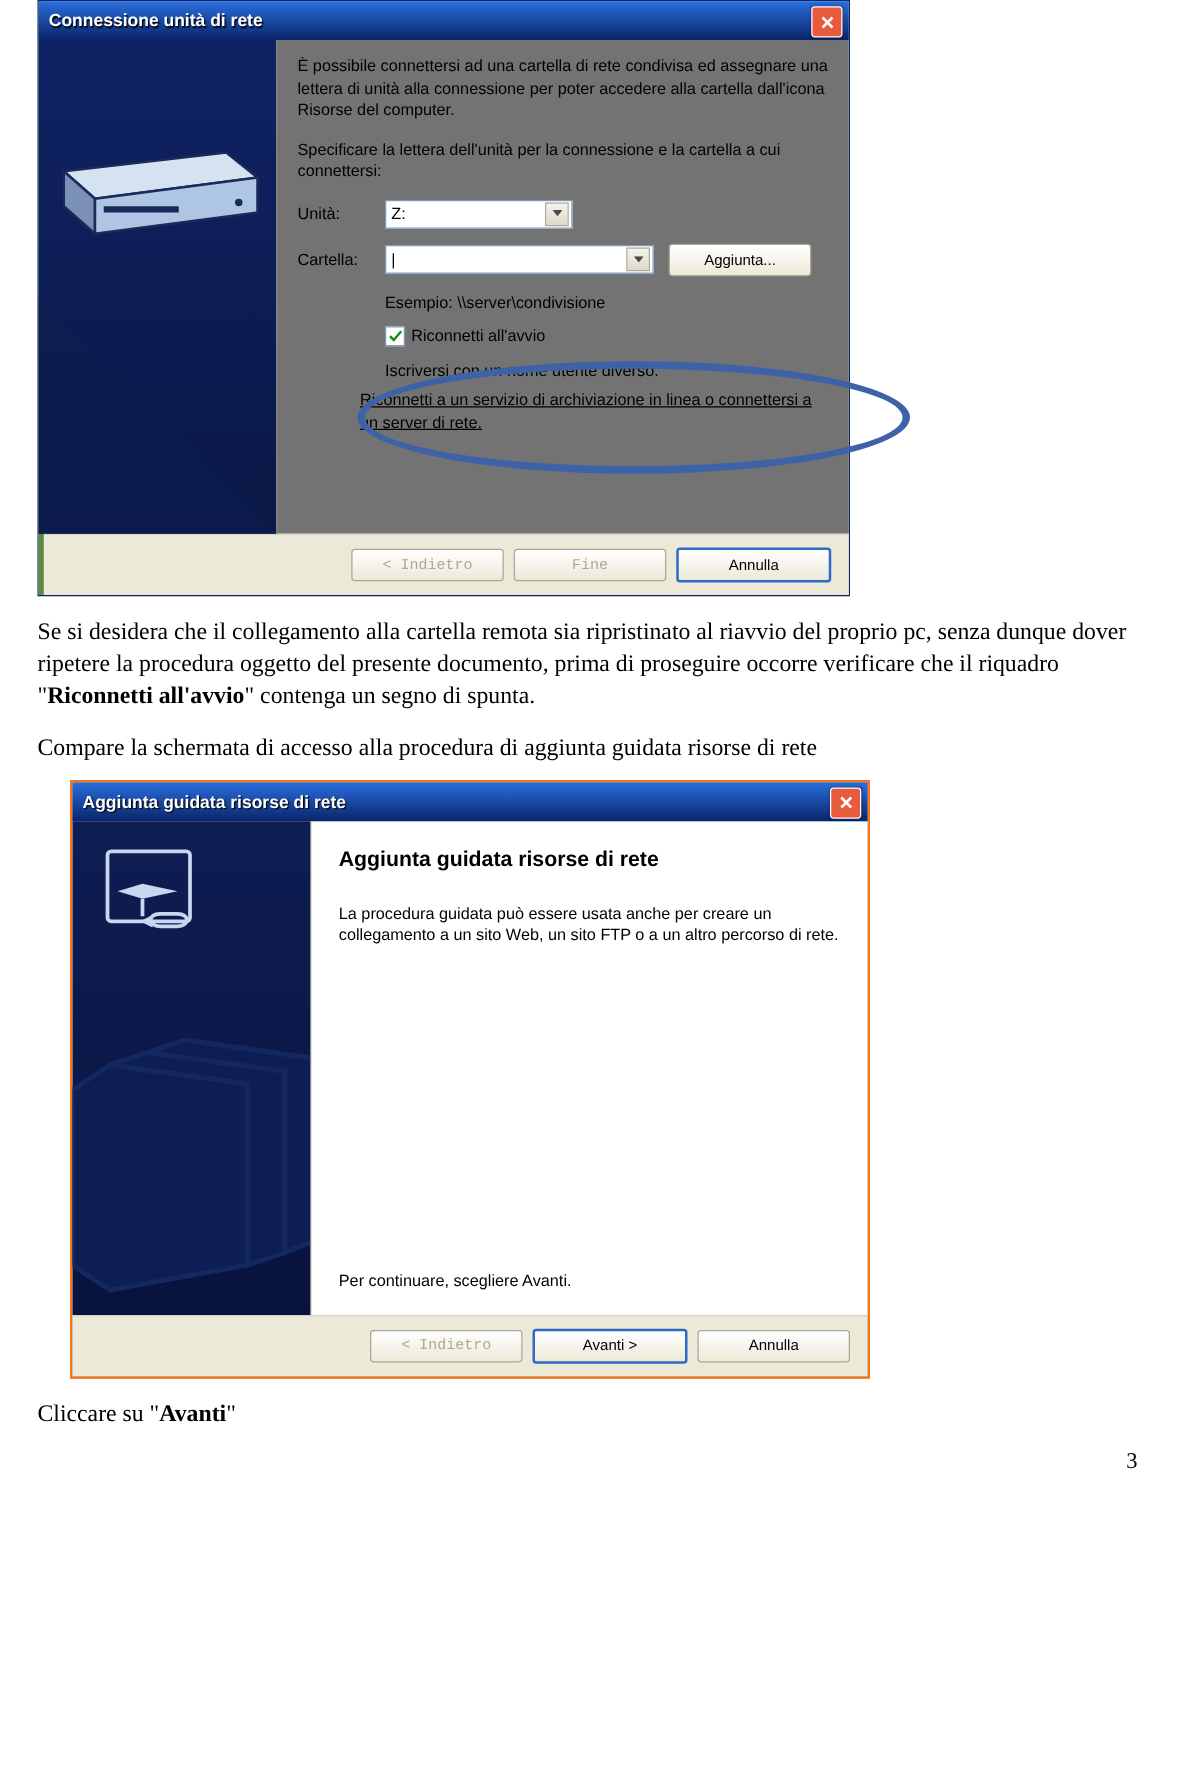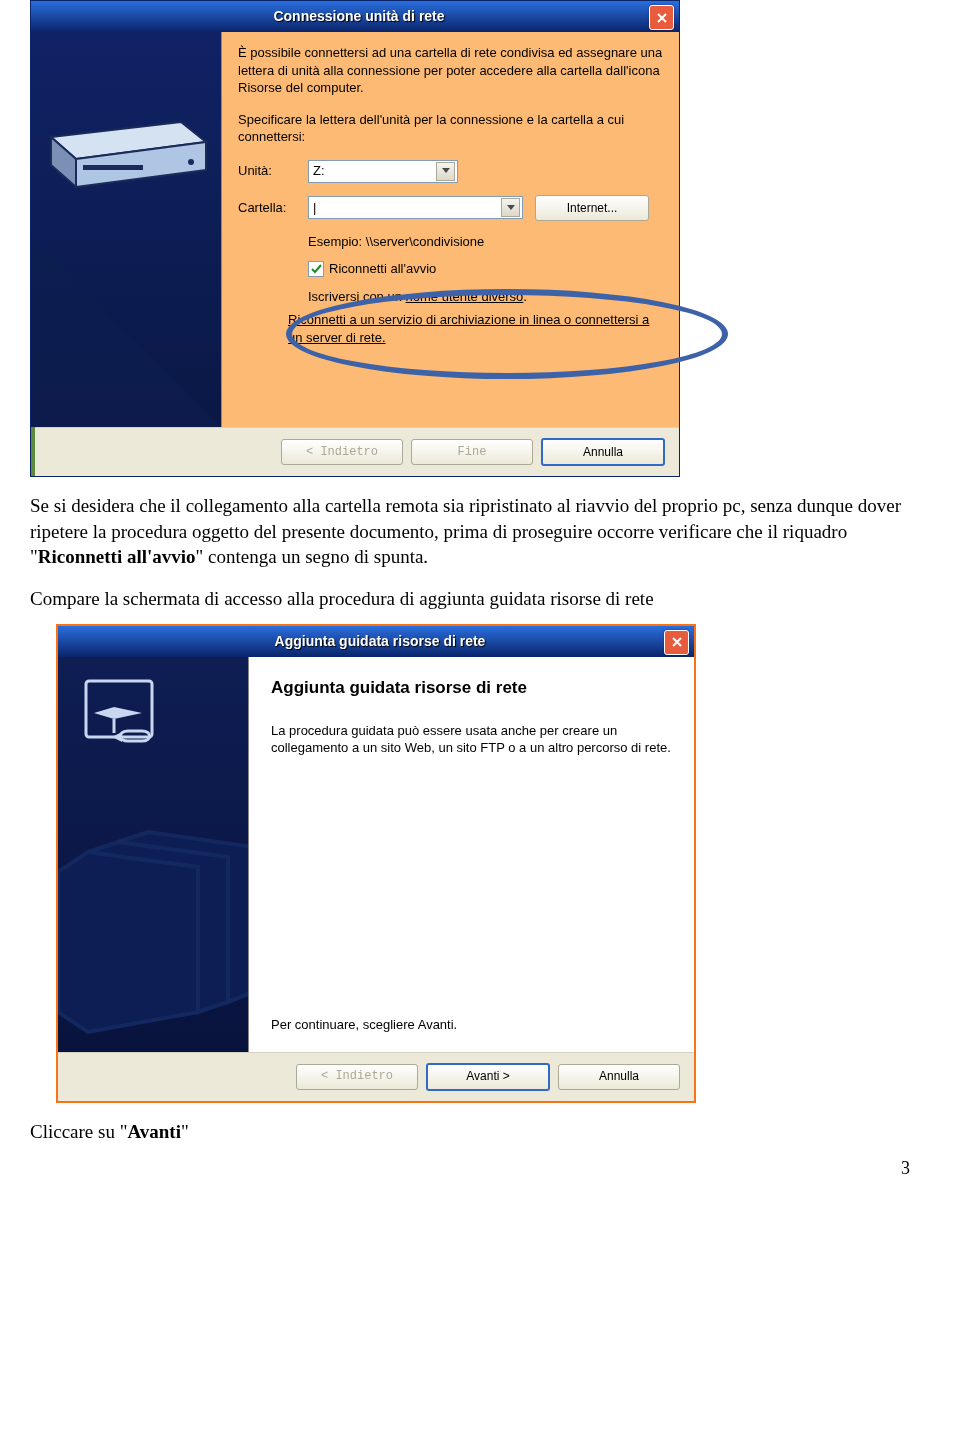--- a/index.html
+++ b/index.html
@@ -3,45 +3,45 @@
   <meta charset="utf-8">
   <style>
     body { margin: 0; padding: 0; font-family: "Times New Roman", serif; font-size: 19px; line-height: 1.35; background: #fff; color: #000; }
     .page { width: 960px; padding: 0 0 20px 0; }
     .paragraph { margin: 16px 30px 12px 30px; font-size: 19px; }
     .bold { font-weight: bold; }
     .page-num { text-align: right; margin: 10px 50px 0 0; font-size: 18px; }
 
     
     .dialog1 { margin-left: 30px; width: 648px; border: 1px solid #0a246a; background: #ece9d8; font-family: Tahoma, Arial, sans-serif; font-size: 13px; color: #000; position: relative; }
-    .titlebar { position: relative; height: 31px; background: linear-gradient(to bottom, #2a6ede 0%, #0a246a 100%); color: #fff; display: flex; align-items: center; padding-left: 8px; font-family: "Trebuchet MS", Tahoma, sans-serif; font-weight: bold; font-size: 14px; justify-content: center; }
+    .titlebar { position: relative; height: 31px; background: linear-gradient(to bottom, #2a6ede 0%, #0a246a 100%); color: #fff; display: flex; align-items: center; padding-left: 8px; font-family: "Trebuchet MS", Tahoma, sans-serif; font-weight: bold; font-size: 14px; }
     .titlebar .shadowtext { text-shadow: 1px 1px 1px #000; }
     .close-btn { position: absolute; right: 5px; top: 4px; width: 23px; height: 23px; background: #e85b3d; border: 1px solid #fff; border-radius: 3px; display: flex; align-items: center; justify-content: center; color: #fff; font-weight: bold; font-size: 14px; box-shadow: 0 0 2px rgba(0,0,0,0.4); }
     .close-btn svg { display:block; }
-    .d1-body { display: flex; background: #fdba74; }
+    .d1-body { display: flex; background: #737373; }
     .d1-left { width: 190px; background: linear-gradient(to bottom, #102265 0%, #0a1845 100%); position: relative; border-right: 1px solid #888; min-height: 395px; }
     .drive-svg { position: absolute; left: 10px; top: 55px; }
     .triangle { position: absolute; left: 0; bottom: 0; width: 0; height: 0; border-left: 190px solid rgba(14,30,80,0.6); border-top: 190px solid transparent; }
     .d1-right { flex: 1; padding: 12px 16px 10px 16px; }
     .d1-text { margin-bottom: 14px; line-height: 1.35; }
     .form-row { display: flex; align-items: center; margin-bottom: 12px; }
     .form-label { width: 70px; }
     .select { display: inline-flex; align-items: center; height: 23px; border: 1px solid #7f9db9; background: #fff; padding: 0 2px 0 4px; box-sizing: border-box; }
     .select-text { flex: 1; }
     .select-arrow { width: 17px; height: 17px; background: linear-gradient(#f4f4f0,#dcd9c8); border: 1px solid #aca899; display: flex; align-items: center; justify-content: center; margin-left: 2px; }
     .select-arrow svg { display:block; }
     .xp-button { height: 24px; padding: 0 12px; border: 1px solid #aca899; background: linear-gradient(#fff, #ece9d8); border-radius: 3px; font-family: Tahoma, Arial, sans-serif; font-size: 12px; display: inline-flex; align-items: center; justify-content: center; cursor: default; }
     .xp-button.disabled { color: #aca899; font-family: Liberation Mono, monospace; }
     .xp-button.default { border: 2px solid #3169c6; }
     .example { margin-left: 70px; margin-bottom: 10px; }
     .checkbox-row { margin-left: 70px; display: flex; align-items: center; margin-bottom: 10px; }
     .checkbox { width: 14px; height: 14px; border: 1px solid #7f9db9; background: #fff; margin-right: 5px; display: flex; align-items: center; justify-content: center; }
     .checkbox svg { display:block; }
     .link-line { margin-left: 70px; margin-bottom: 6px; }
-    .link-line .underline { text-decoration: underline; }
+    .link-line .underline { }
     .circled { margin-left: 50px; line-height: 1.35; position: relative; }
     .circled .underline { text-decoration: underline; }
     .ellipse { position: absolute; left: -2px; top: -22px; width: 430px; height: 78px; border: 6px solid #3d62a8; border-radius: 50%; pointer-events: none; }
     .d1-footer { height: 48px; background: #ece9d8; border-top: 1px solid #d6d2c2; display: flex; align-items: center; justify-content: flex-end; padding-right: 14px; gap: 8px; }
 
     
     .dialog2 { margin-left: 56px; width: 636px; border: 2px solid #f97316; background: #7dd3fc; font-family: Tahoma, Arial, sans-serif; font-size: 13px; color: #000; margin-top: 6px; }
     .d2-body { display: flex; background: #fff; min-height: 395px; }
     .d2-left { width: 190px; background: linear-gradient(to bottom, #0e1d53 0%, #08133d 100%); position: relative; border-right: 1px solid #888; overflow: hidden; }
     .d2-right { flex: 1; padding: 20px 22px 12px 22px; display: flex; flex-direction: column; }
@@ -99,21 +99,21 @@
           <span class="form-label">Cartella:</span>
           <div class="select" style="width:215px">
             <span class="select-text">|</span>
             <div class="select-arrow">
                 <svg width="8" height="6">
                   <polygon points="0,0 8,0 4,5" fill="#4a4a4a"></polygon>
                 </svg>
               </div>
           </div>
           <span style="width:12px"></span>
-          <div class="xp-button" style="width:88px">Internet...</div>
+          <div class="xp-button" style="width:88px">Aggiunta...</div>
         </div>
 
         <div class="example">Esempio: \\server\condivisione</div>
 
         <div class="checkbox-row">
           <div class="checkbox">
             <svg width="11" height="11" viewBox="0 0 11 11">
                 <path d="M1 5 L4 8 L10 1" stroke="#1f8a1f" stroke-width="2" fill="none"></path>
               </svg>
           </div>

